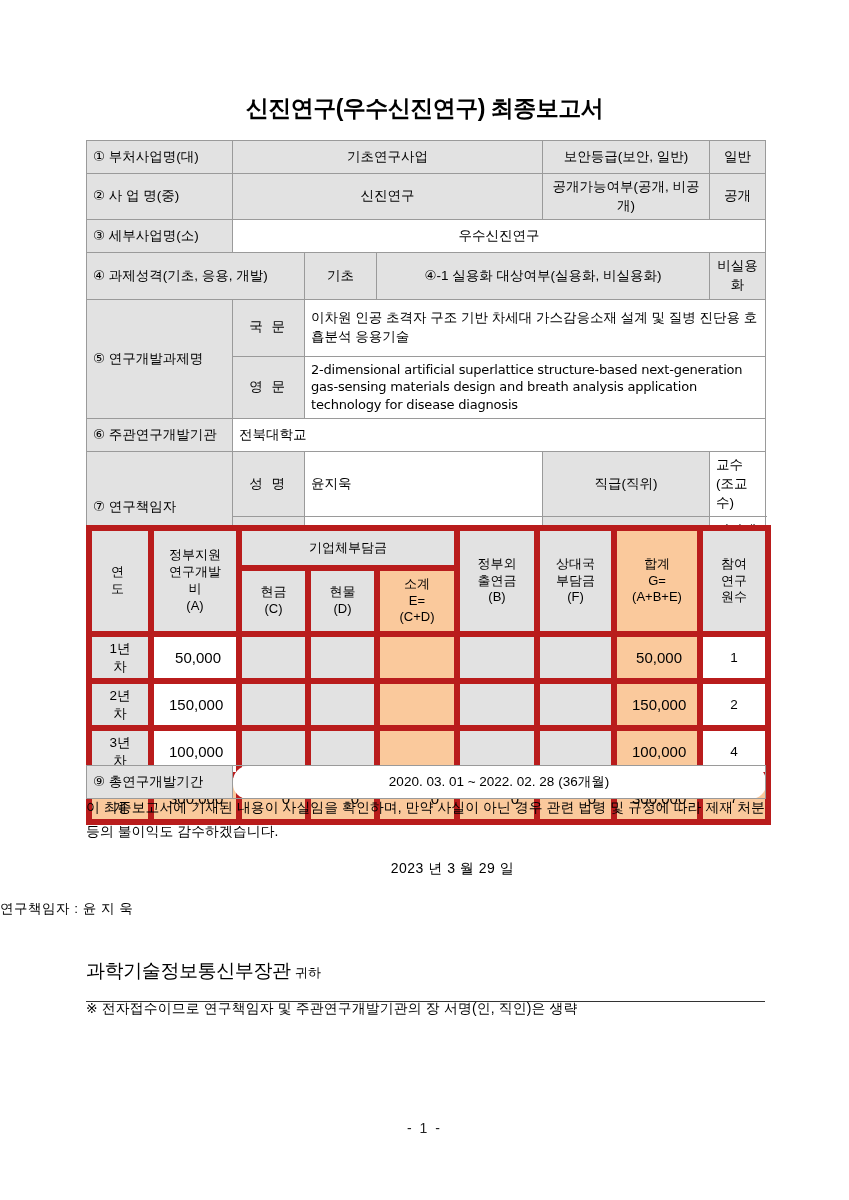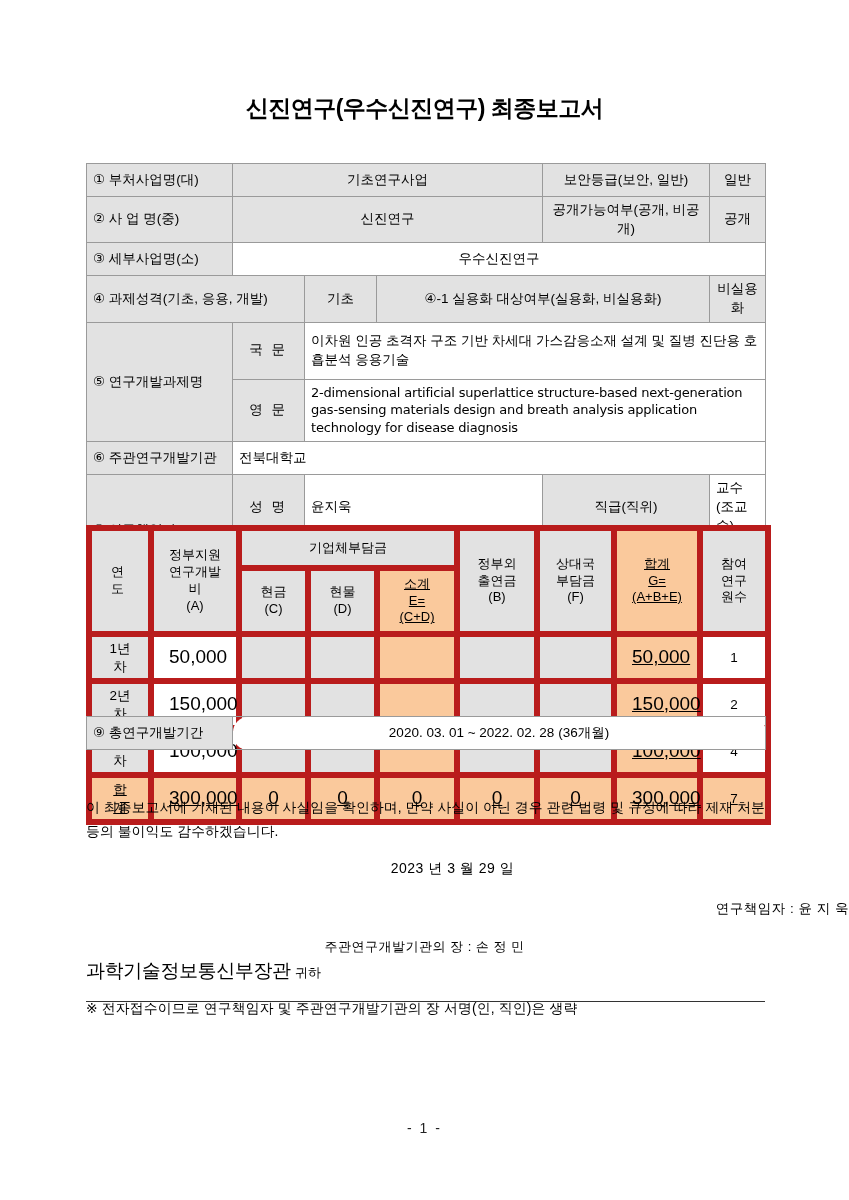--- a/index.html
+++ b/index.html
@@ -30,21 +30,21 @@
     text-align: center;
     font-size: 23px;
     font-weight: bold;
     letter-spacing: -0.5px;
   }
 
   
   .main-table {
     position: absolute;
     left: 86px;
-    top: 163px;
+    top: 140px;
     width: 679px;
     border-collapse: collapse;
     table-layout: fixed;
     font-size: 13.5px;
   }
   .main-table td {
     border: 1px solid #9a9a9a;
     padding: 4px 6px;
     vertical-align: middle;
     line-height: 1.38;
@@ -79,30 +79,30 @@
     border-collapse: collapse;
     table-layout: fixed;
     font-size: 13px;
   }
   .budget-table td {
     border: 6px solid #b91c1c;
     padding: 3px 15px;
     vertical-align: middle;
     line-height: 1.3;
   }
-  .orange { background: #fac99c; text-decoration: underline; }
+  .orange { background: #fac99c; }
   .hdr-cell { background: #e2e2e2; text-align: center; }
-  .num { text-align: center; padding-right: 7px; font-size: 19px; }
+  .num { text-align: right; padding-right: 7px; font-size: 15px; }
   .yr  { text-align: center; font-size: 13.5px; }
 
   
   .period-table {
     position: absolute;
     left: 86px;
-    top: 716px;
+    top: 765px;
     width: 679px;
     border-collapse: collapse;
     table-layout: fixed;
     font-size: 13.5px;
   }
   .period-table td {
     border: 1px solid #9a9a9a;
     padding: 7px 6px;
     vertical-align: middle;
   }
@@ -126,21 +126,21 @@
     text-align: center;
     font-size: 14px;
     letter-spacing: 0.5px;
     margin-left: 28px;
   }
   .pi-line {
     position: absolute;
     left: 0;
     top: 900px;
     width: 849px;
-    text-align: right;
+    text-align: left;
     font-size: 13.5px;
     letter-spacing: 0.5px;
   }
   .org-line {
     position: absolute;
     left: 0;
     top: 938px;
     width: 849px;
     text-align: center;
     font-size: 13px;
@@ -384,21 +384,20 @@
       </tr>
     </tbody>
   </table>
 
   <div class="confirm-text">이 최종보고서에 기재된 내용이 사실임을 확인하며, 만약 사실이 아닌 경우 관련 법령 및 규정에 따라 제재 처분 등의 불이익도 감수하겠습니다.</div>
 
   <div class="date-line">2023 년    3 월    29 일</div>
 
   <div class="pi-line">연구책임자 : 윤 지 욱</div>
 
-  <div class="org-line">주관연구개발기관의 장 : 손 정 민</div>
 
   <div class="minister-row">
     <span class="minister-name">과학기술정보통신부장관</span>
     <span class="minister-suffix">귀하</span>
   </div>
 
   <div class="note-line">※ 전자접수이므로 연구책임자 및 주관연구개발기관의 장 서명(인, 직인)은 생략</div>
 
   <div class="page-num">- 1 -</div>
 

